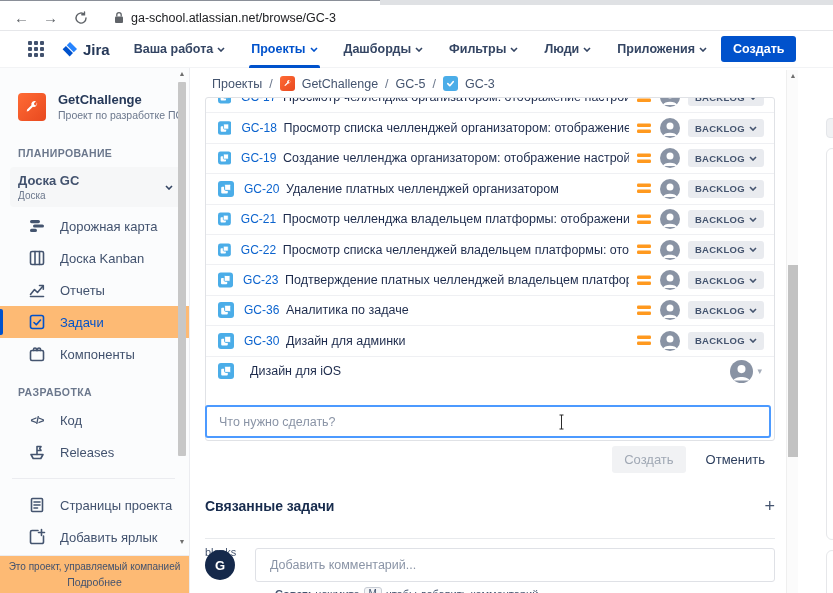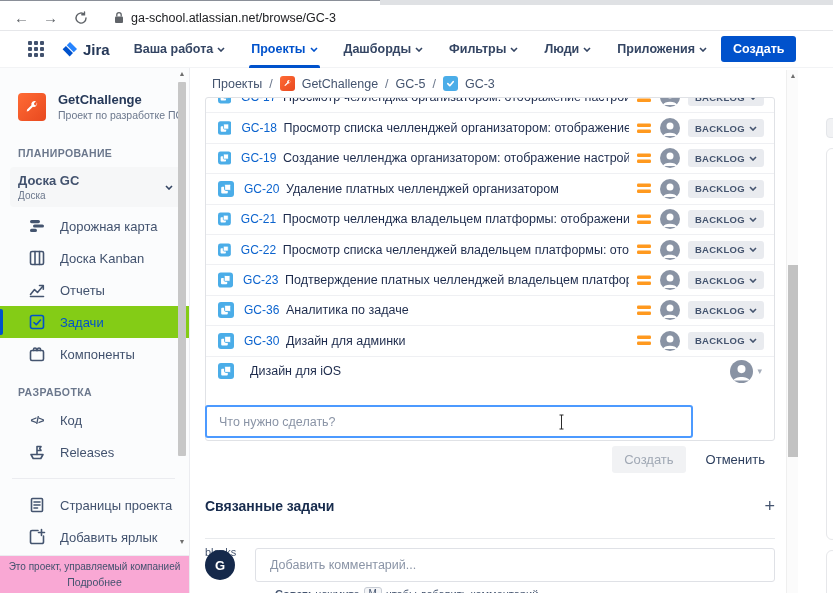--- a/index.html
+++ b/index.html
@@ -45,28 +45,28 @@
   .proj-name { font-size:13px; font-weight:700; color:#253858; }
   .proj-type { font-size:10.5px; color:#6B778C; margin-top:2px; }
   .side-section { font-size:10.5px; font-weight:700; letter-spacing:.4px; color:#6B778C; padding:16px 0 6px 18px; }
   .board-switch { margin:2px 8px 3px 10px; padding:6px 8px; border-radius:4px; background:#F6F7F8;
     display:flex; align-items:center; justify-content:space-between; cursor:pointer; }
   .board-name { font-size:13px; font-weight:700; color:#42526E; }
   .board-sub  { font-size:10px; color:#6B778C; margin-top:2px; }
   .side-item { display:flex; align-items:center; height:32px; padding-left:28px; gap:14px; cursor:pointer;
     font-size:13px; color:#42526E; position:relative; }
   .side-item svg { flex:none; }
-  .side-item.selected { background:#84cc16; color:#0052CC; }
+  .side-item.selected { background:#fdba74; color:#0052CC; }
   .side-item.selected::before { content:""; position:absolute; left:0; top:3px; bottom:3px; width:3px; background:#0052CC; border-radius:0 2px 2px 0; }
   .s-ic { stroke:#44546F; fill:none; stroke-width:1.6; stroke-linecap:round; stroke-linejoin:round; }
   .s-ic-fill { fill:#44546F; }
   .selected .s-ic { stroke:#0052CC; }
   .code-glyph { font-size:11px; font-weight:700; color:#44546F; width:18px; text-align:center; letter-spacing:-1px; }
   .side-divider { height:1px; background:#EBECF0; margin:10px 14px 10px 12px; }
-  .sidebar-footer { position:absolute; bottom:0; left:0; width:190px; height:38px; background:#f9a8d4;
+  .sidebar-footer { position:absolute; bottom:0; left:0; width:190px; height:38px; background:#fdba74;
     border-top:1px solid #EBECF0; border-right:1px solid #EBECF0; text-align:center; z-index:5; }
   .foot1 { font-size:10px; color:#42526E; margin-top:5px; }
   .foot2 { font-size:10.5px; color:#42526E; margin-top:4px; cursor:pointer; }
   
   .side-scroll { position:absolute; top:68px; left:177px; width:10px; height:487px; z-index:4; }
   .side-scroll .thumb { position:absolute; top:14px; left:1px; width:8px; height:374px; background:#C7C7C7; border-radius:1px; }
   .scroll-arrow { position:absolute; left:1px; width:8px; height:8px; color:#6E6E6E; font-size:7px; line-height:8px; text-align:center; }
   
   .main { position:absolute; top:68px; left:190px; width:643px; height:525px; background:#fff; }
   .breadcrumb { position:absolute; top:8px; left:22px; display:flex; align-items:center; gap:7px;
@@ -84,21 +84,21 @@
   .prio { flex:none; margin:0 9px 0 8px; }
   .avatar20 { width:20px; height:20px; flex:none; margin-right:8px; }
   .badge { flex:none; background:#E9EBEF; border-radius:3px; height:18px; padding:0 7px; display:flex;
     align-items:center; gap:4px; cursor:pointer; }
   .badge b { font-size:9.5px; font-weight:700; color:#44546F; letter-spacing:.3px; }
   .badge .chev polyline { stroke:#44546F; }
   .irow.draft .ititle { margin-left:16px; }
   .irow.draft .avatar20 { margin-right:4px; }
   .draft-chev { color:#A5ADBA; font-size:9px; margin-right:2px; }
   
-  .composer { position:absolute; top:337px; left:15px; width:488px; height:33px; }
+  .composer { position:absolute; top:337px; left:15px; width:566px; height:33px; }
   .composer input { width:100%; height:100%; border:2px solid #4C9AFF; border-radius:3px; outline:none;
     font-size:12.5px; color:#172B4D; padding:0 12px; font-family:inherit; }
   .composer input::placeholder { color:#8A94A6; }
   .ibeam { position:absolute; left:352px; top:9px; }
   .action-row { position:absolute; top:378px; left:15px; width:570px; display:flex; justify-content:flex-end; gap:10px; }
   .btn-create { background:#F1F2F4; border:none; border-radius:3px; color:#A0A8B4; font-size:13px;
     padding:6px 12px; font-family:inherit; }
   .btn-cancel { background:none; border:none; color:#2C3E5D; font-size:13px; padding:6px 10px; cursor:pointer; font-family:inherit; }
   
   .linked-head { position:absolute; top:430px; left:15px; width:570px; display:flex; align-items:center; justify-content:space-between;gap:17px; }

